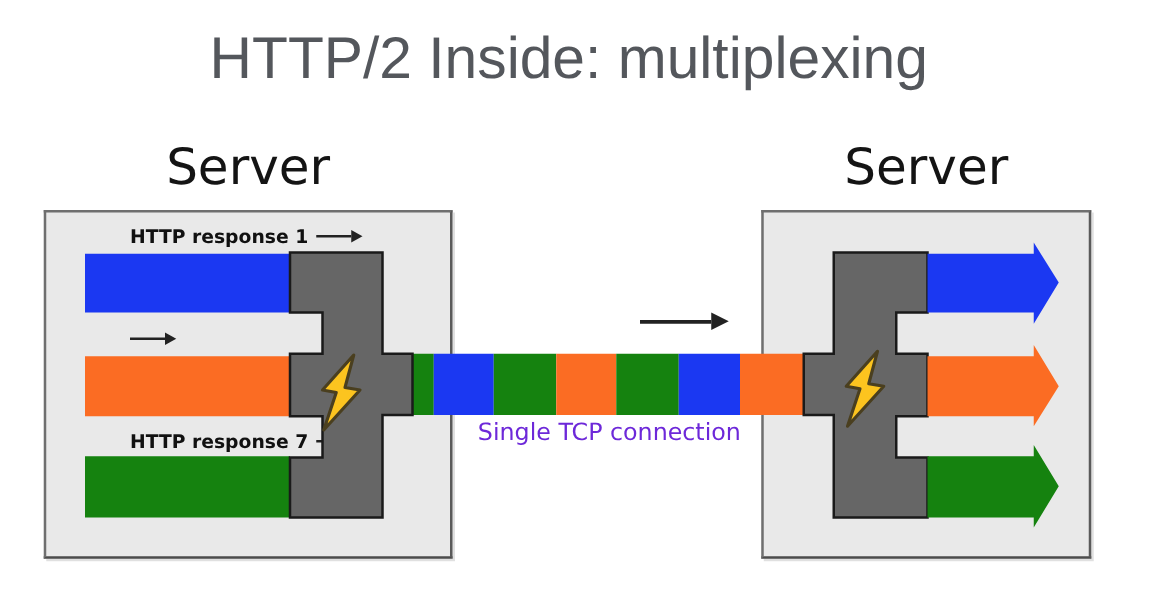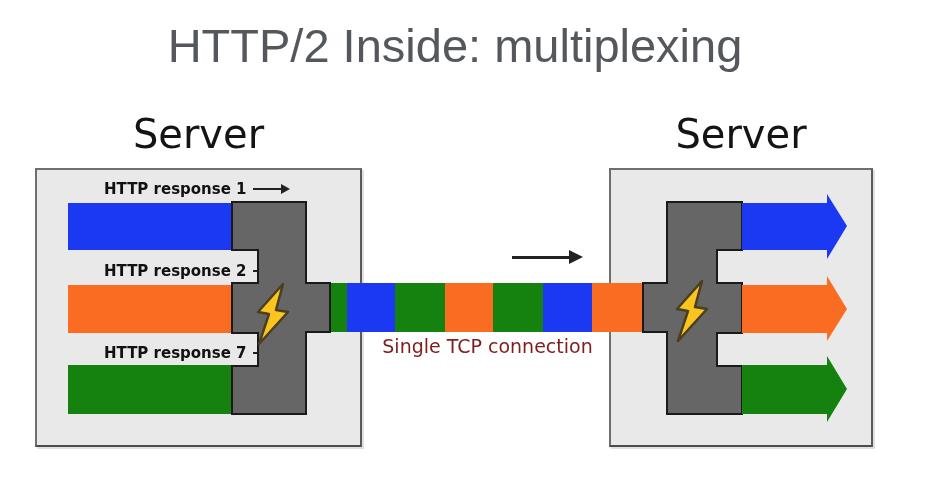--- a/index.html
+++ b/index.html
@@ -47,21 +47,21 @@
     position:absolute;left:385px;top:238px;height:36px;line-height:36px;
     font-family:"Liberation Sans",sans-serif;font-size:34px;color:#111;
   }
   #http2-arrow{position:absolute;left:512px;top:256px;width:57px;height:3px;background:#222;}
   #http2-arrow::after{
     content:"";position:absolute;right:-14px;top:-6px;width:0;height:0;
     border-left:14px solid #222;border-top:7.5px solid transparent;border-bottom:7.5px solid transparent;
   }
   #tcp-label{
     position:absolute;left:330px;top:335px;width:315px;text-align:center;
-    font-size:19px;color:#7f1d1d;
+    font-size:19px;color:#6d28d9;
   }
   
   #overlay{position:absolute;left:0;top:0;pointer-events:none;}
   .mux-shape{fill:var(--mux-gray);stroke:#1a1a1a;stroke-width:2;}
   .bolt{fill:var(--bolt-yellow);stroke:var(--bolt-outline);stroke-width:2.5;stroke-linejoin:round;}
 </style>
 </head>
 <body>
 
 <div id="canvas">
@@ -72,21 +72,20 @@
   <div class="endpoint-label" id="client-label">Server</div>
 
   <div class="endpoint-box" id="server-box"></div>
   <div class="endpoint-box" id="client-box"></div>
 
   <div class="res-label" style="top:180px">
     <span>HTTP response 1</span>
     <span class="sarrow"></span>
   </div>
   <div class="res-label" style="top:262px">
-    <span>HTTP response 2</span>
     <span class="sarrow"></span>
   </div>
   <div class="res-label" style="top:344px">
     <span>HTTP response 7</span>
     <span class="sarrow"></span>
   </div>
 
   <div class="res-bar" style="top: 203px; height: 47px; background: rgb(27, 56, 242);"></div>
   <div class="res-bar" style="top: 285px; height: 48px; background: rgb(251, 108, 35);"></div>
   <div class="res-bar" style="top: 365px; height: 49px; background: rgb(21, 130, 15);"></div>

